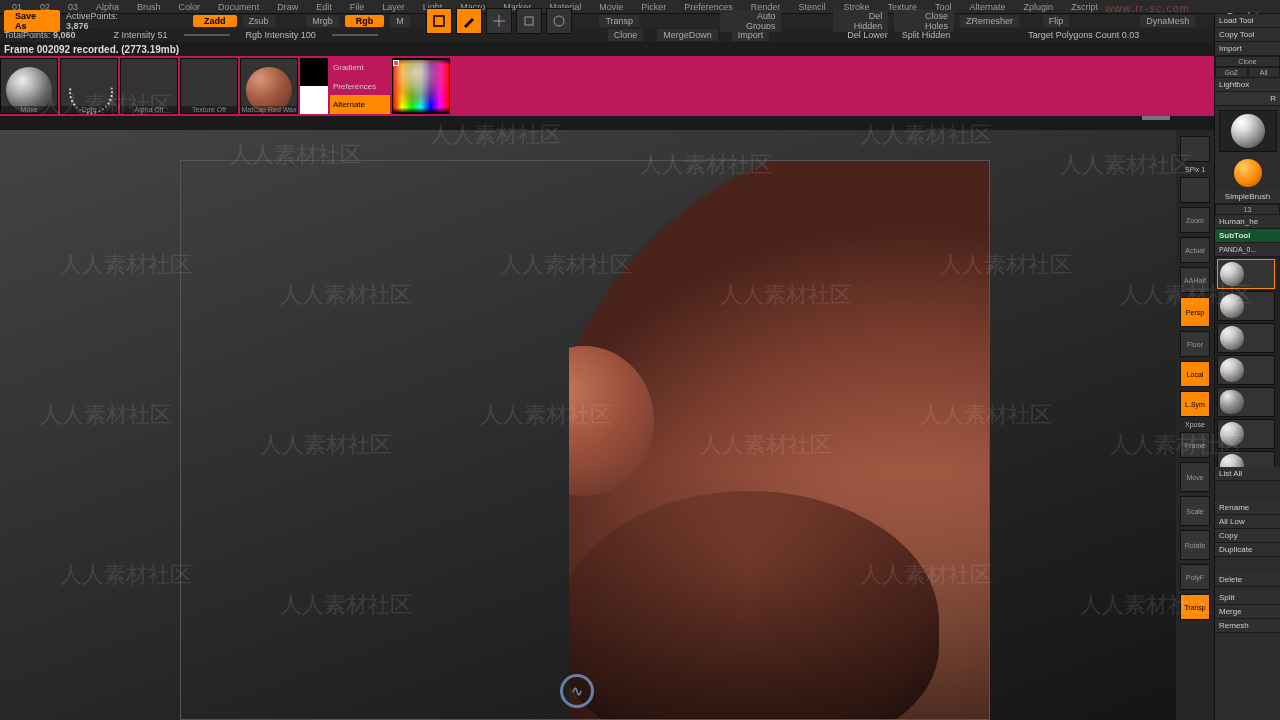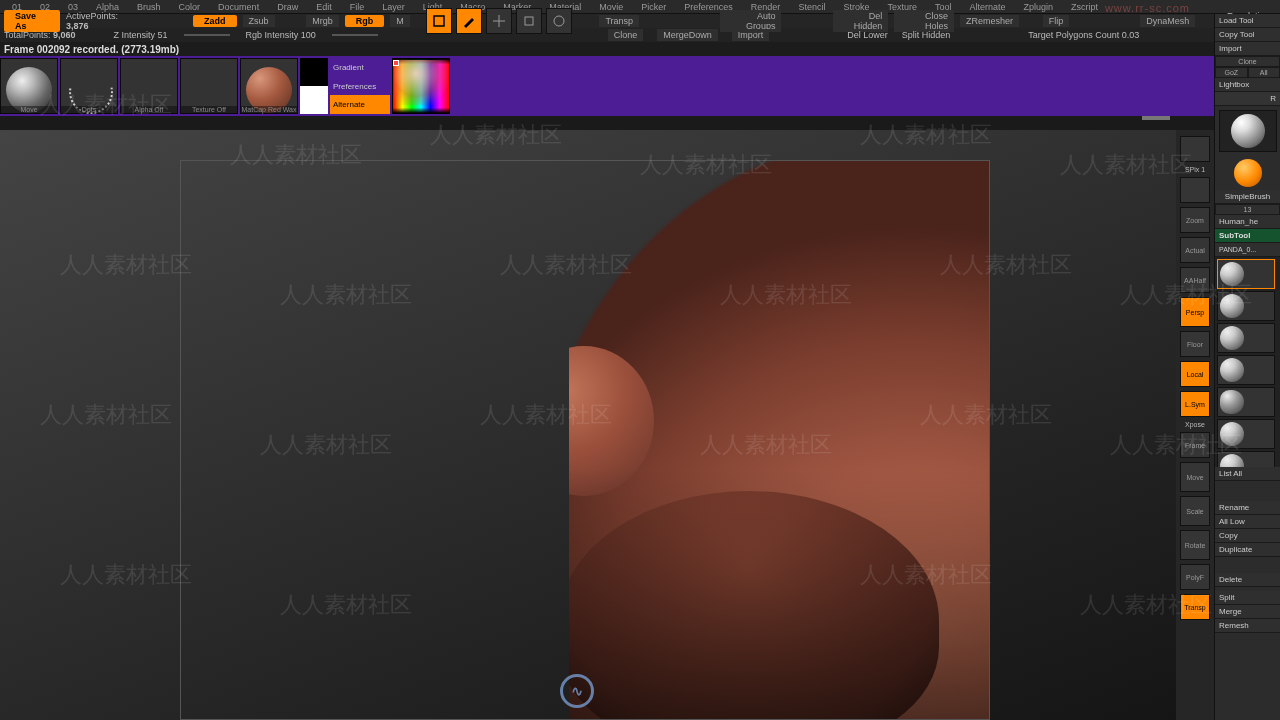--- a/index.html
+++ b/index.html
@@ -15,21 +15,21 @@
 .btn-dark { background:#2f2f2f; color:#aaa; padding:1px 6px; font-size:9px;text-align:right; }
 .lbl-sm { color:#bbb; font-size:9px; }
 
 
 .row3 { height:14px; background:#222; display:flex; align-items:center; gap:14px; padding:0 4px; font-size:9px; }
 
 
 .status { height:14px; background:#1c1c1c; color:#ddd; font-size:10px; padding:0 4px; display:flex; align-items:center;font-weight:bold; }
 
 
-.swatchrow { height:60px; background:#4c1d95; display:flex; align-items:center; padding:2px 0; gap:2px; }
+.swatchrow { height:60px; background:#be185d; display:flex; align-items:center; padding:2px 0; gap:2px; }
 .swatch { width:58px; height:56px; background:#333; border:1px solid #0a0a0a; position:relative; display:flex; flex-direction:column; justify-content:flex-end; align-items:center; }
 .swatch .cap { font-size:7px; color:#888; position:absolute; bottom:0; left:0; right:0; text-align:center; background:rgba(0,0,0,.4); }
 .brush-sphere { width:46px; height:46px; margin-top:2px; background:radial-gradient(circle at 35% 30%, #eee 0%, #bbb 25%, #666 60%, #222 100%); border-radius:50%; }
 .dot-arc { position:relative; width:56px; height:46px; }
 .dot-arc::before { content:""; position:absolute; width:40px; height:40px; border:2px dotted #ccc; border-radius:50%; left:8px; top:3px; clip-path:polygon(0 40%,100% 40%,100% 100%,0 100%); }
 .mat-sphere { width:46px; height:46px; margin:4px auto 0; background:radial-gradient(circle at 30% 25%, #d9977a 0%, #a55a40 45%, #5a2d20 100%); border-radius:50%; }
 .color-chip { width:28px; height:56px; display:flex; flex-direction:column; }
 .color-chip .top { flex:1; background:#000; }
 .color-chip .bot { flex:1; background:#fff; }
 .color-opts { width:60px; height:56px; display:flex; flex-direction:column; font-size:8px; }

